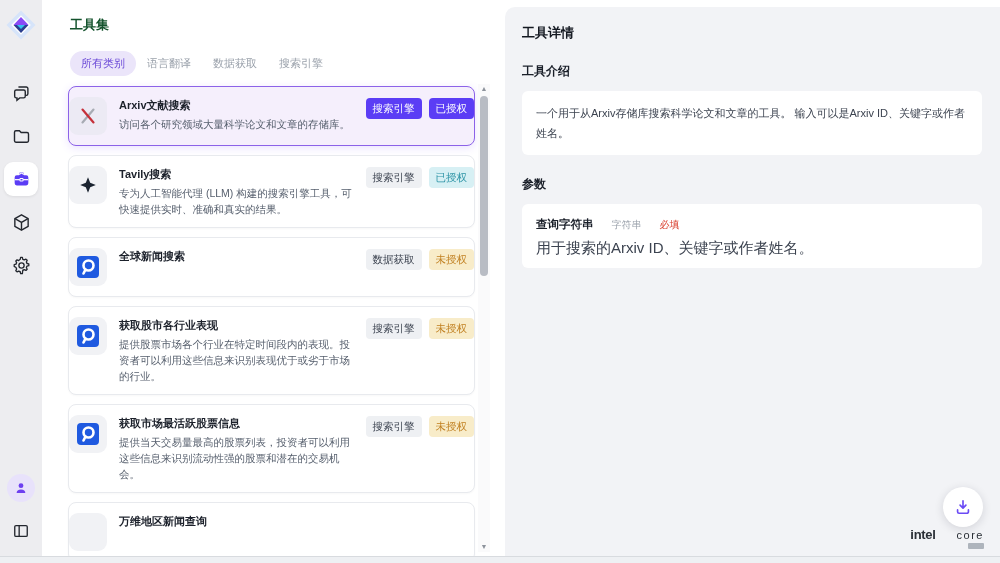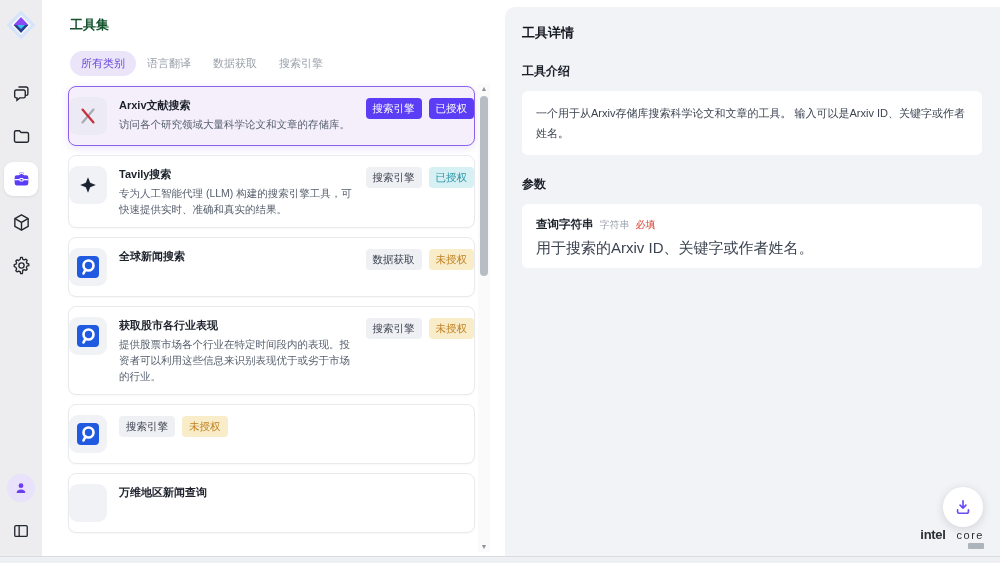--- a/index.html
+++ b/index.html
@@ -90,40 +90,40 @@
     margin-top:7px; height:549px; background:#f2f3f6;
     border-top-left-radius:10px; padding:17px 18px 0 17px;
   }
   .details-title { font-size:13px; font-weight:bold; color:#141821; }
   .section-heading { font-size:12px; font-weight:bold; color:#1a1f29; margin-top:21px; }
   .intro-box {
     margin-top:11px; background:#ffffff; border-radius:6px;
     padding:12px 14px; font-size:11px; color:#3c4350; line-height:20px;
   }
   .param-box { margin-top:11px; background:#ffffff; border-radius:6px; padding:13px 14px; }
-  .param-name-row { display:flex; align-items:baseline; gap:6px; }
+  .param-name-row { display:flex; align-items:baseline; gap:18px; }
   .param-name { font-size:11.5px; font-weight:bold; color:#1a1f29; }
   .param-type { font-size:10px; color:#9aa1ab; }
   .param-required { font-size:10px; color:#d9402e; }
   .param-desc { font-size:15px; color:#3c4350; margin-top:8px; line-height:15px; }
 
   
   .fab {
     position:absolute; right:17px; bottom:36px; width:40px; height:40px;
     border-radius:50%; background:#ffffff; border:none;
     box-shadow:0 2px 10px rgba(20,24,40,.14);
     display:flex; align-items:center; justify-content:center; cursor:pointer; z-index:30;
   }
 
   
   .brand {
     position:absolute; right:16px; bottom:14px; z-index:20;
     display:flex; flex-direction:column; align-items:flex-end; line-height:1;
   }
-  .brand-text { display:flex; align-items:baseline; gap:11px; color:#2a2f36;text-align:center; }
+  .brand-text { display:flex; align-items:baseline; gap:21px; color:#2a2f36;text-align:center; }
   .brand-primary { font-size:13px; font-weight:bold; letter-spacing:-.3px; }
   .brand-secondary { font-size:11px; letter-spacing:1.5px; text-transform:lowercase; }
   .brand-badge { margin-top:2px; width:16px; height:6px; border-radius:1px; background:#aeb4bc; }
 
   
   .window-footer {
     position:absolute; left:0; bottom:0; width:1000px; height:7px;
     background:#eef0f3; border-top:1px solid #d8dbdf; z-index:40;
   }
 </style>
@@ -270,20 +270,24 @@
         </div>
       </div>
         <div class="card">
         <div class="tool-icon">
     <svg width="26" height="26" viewBox="0 0 26 26">
       <rect x="2" y="2" width="22" height="22" rx="4" fill="#1f5ae0"></rect>
       <circle cx="13.5" cy="11.5" r="5" fill="none" stroke="#ffffff" stroke-width="2.6"></circle>
       <line x1="10.5" y1="15.5" x2="8.5" y2="19.5" stroke="#ffffff" stroke-width="2.6" stroke-linecap="round"></line>
     </svg>
   </div>
+        <div class="tool-body">
+          <div class="tool-title">获取市场最活跃股票信息</div>
+          <div class="tool-desc">提供当天交易量最高的股票列表，投资者可以利用这些信息来识别流动性强的股票和潜在的交易机会。</div>
+        </div>
         <div class="tool-badges">
           <span class="badge badge-neutral">搜索引擎</span>
           <span class="badge badge-amber">未授权</span>
         </div>
       </div>
         <div class="card">
         <div class="tool-icon">
     
   </div>
         <div class="tool-body">

